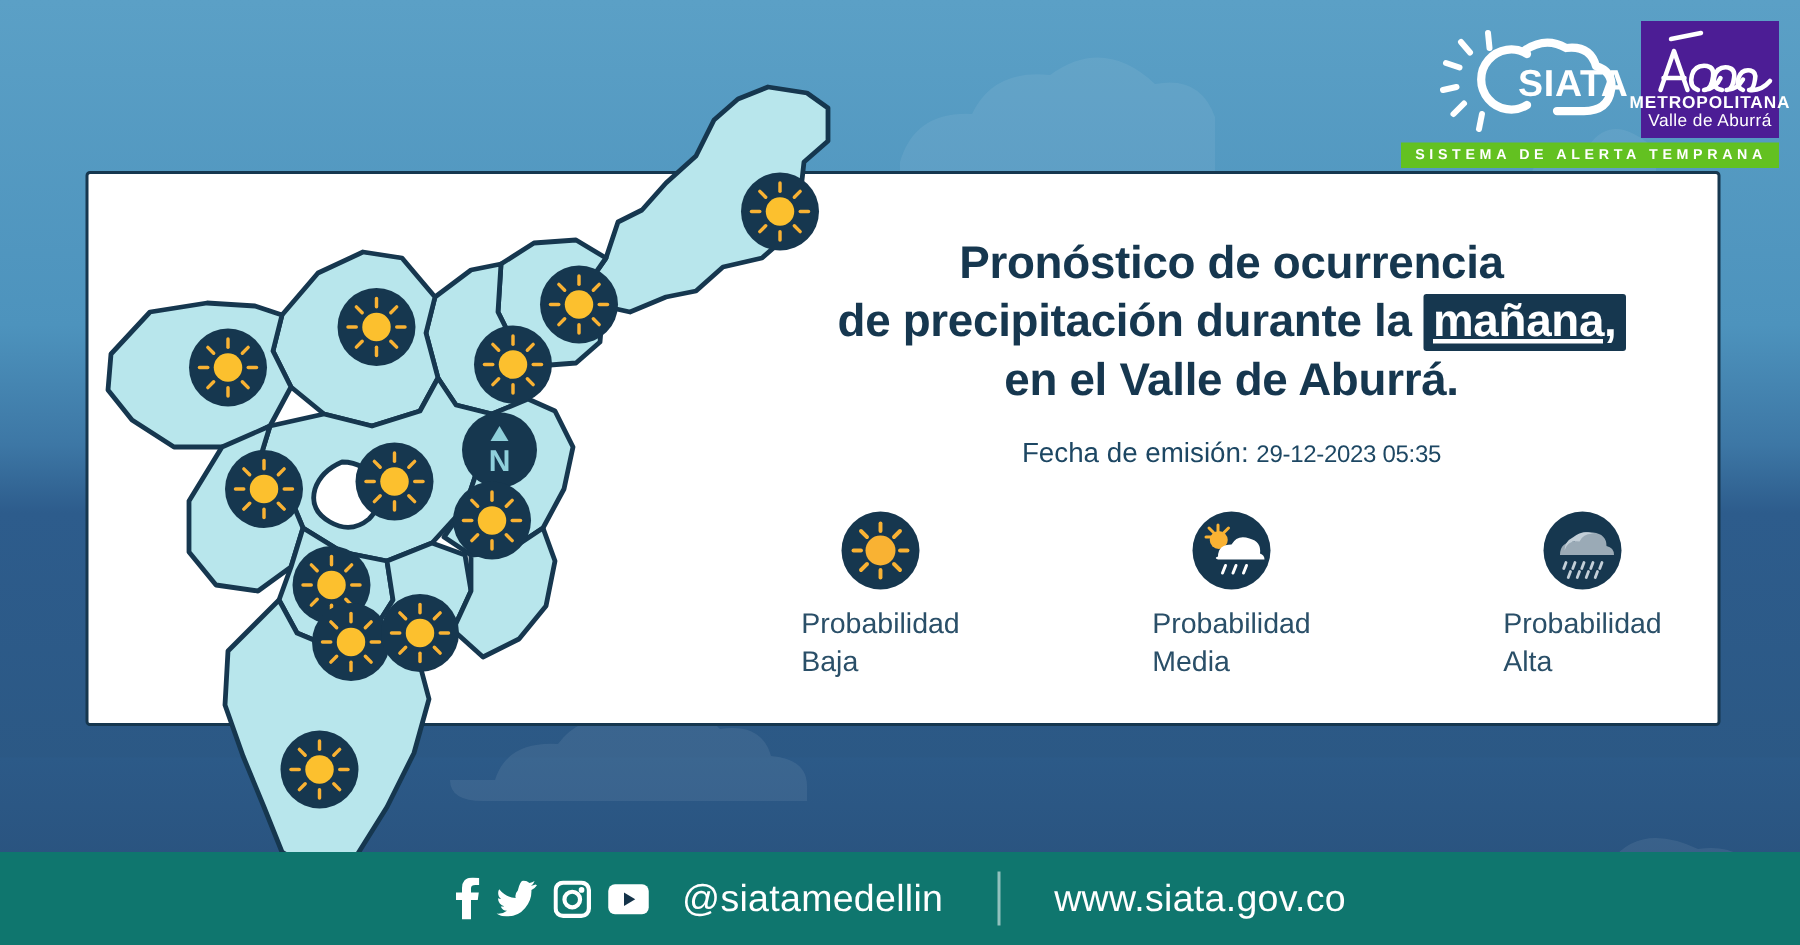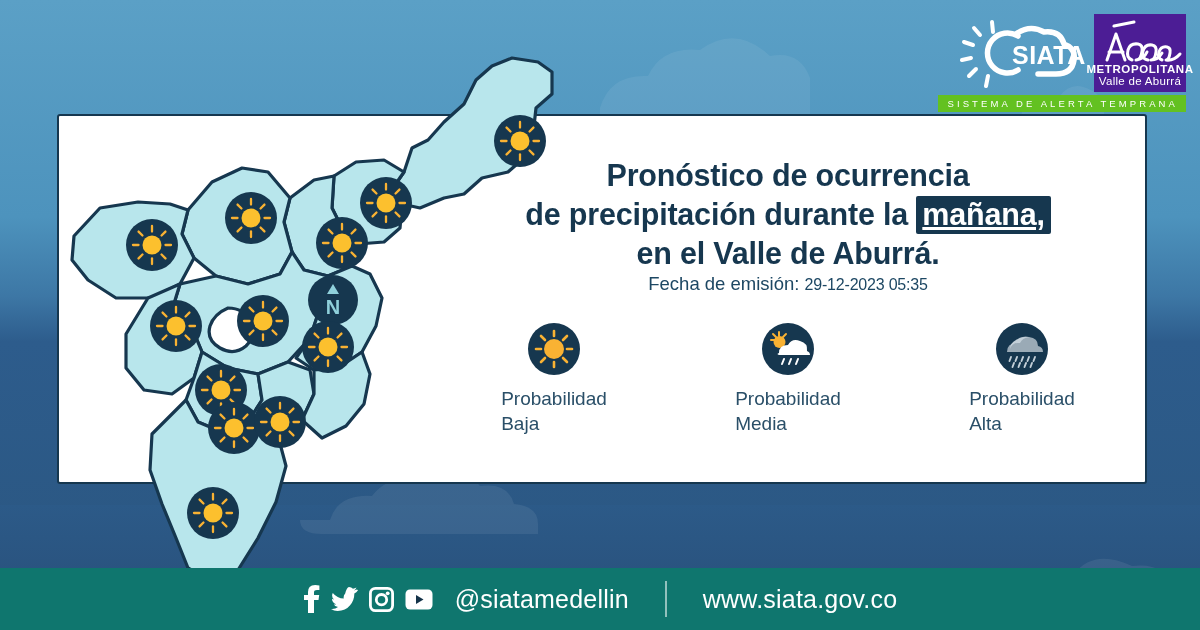--- a/index.html
+++ b/index.html
@@ -30,38 +30,38 @@
   .logos{position:absolute;right:14px;top:14px;display:flex;flex-direction:column;align-items:flex-end;}
   .logo-row{display:flex;align-items:flex-start;gap:8px;}
   .siata-logo{position:relative;width:130px;height:74px;}
   .area-logo{width:92px;height:78px;background:#4c1d95;position:relative;
     display:flex;flex-direction:column;align-items:center;justify-content:flex-end;padding-bottom:4px;box-sizing:border-box;}
   .area-script{position:absolute;top:2px;left:0;width:92px;height:52px;}
   .area-l1{color:#fff;font-size:11.5px;font-weight:bold;letter-spacing:.6px;line-height:12px;
     font-family:"Liberation Sans",sans-serif;}
   .area-l2{color:#fff;font-size:11.5px;letter-spacing:.3px;line-height:13px;
     font-family:"Liberation Sans",sans-serif;}
-  .tagline{margin-top:3px;background:#63c121;color:#ffffff;font-size:9.5px;font-weight:normal;
+  .tagline{margin-top:3px;background:#63c121;color:#ffffff;font-size:9.5px;font-weight:bold;
     letter-spacing:3.1px;padding:3px 8px 3px 9px;white-space:nowrap;}
 
   
   .card{position:absolute;left:57px;top:114px;width:1086px;height:366px;background:#ffffff;
     border:2px solid #16374f;border-radius:3px;}
 
   
   .map{position:absolute;left:52px;top:22px;width:520px;height:580px;}
   .map svg{display:block;overflow:visible;}
 
   
-  .content{position:absolute;left:448px;top:118px;width:680px;height:358px;
+  .content{position:absolute;left:481px;top:118px;width:680px;height:358px;
      display:flex;flex-direction:column;align-items:center;}
   .title{color:#16374f;font-size:30.5px;font-weight:bold;line-height:39px;text-align:center;
      margin-top:38px;letter-spacing:-0.2px;}
   .title .hl{background:#16374f;color:#ffffff;padding:1px 6px 3px 6px;border-radius:2px;text-decoration:underline;}
-  .fecha{margin-top:0;color:#1d4763;font-size:18.5px;text-align:center;white-space:nowrap;}
+  .fecha{margin-top:18px;color:#1d4763;font-size:18.5px;text-align:center;white-space:nowrap;}
   .fecha .val{font-size:16px;letter-spacing:-0.2px;}
 
   .legend{margin-top:28px;display:flex;align-items:flex-start;justify-content:center;gap:84px;}
   .leg{display:flex;flex-direction:column;align-items:center;width:150px;}
   .leg-ico{width:52px;height:52px;border-radius:50%;background:#16374f;position:relative;}
   .leg-ico svg{position:absolute;left:0;top:0;}
   .leg-txt{margin-top:11px;color:#2a4f68;font-size:19px;line-height:25px;text-align:left;}
 </style>
 </head>
 <body>

